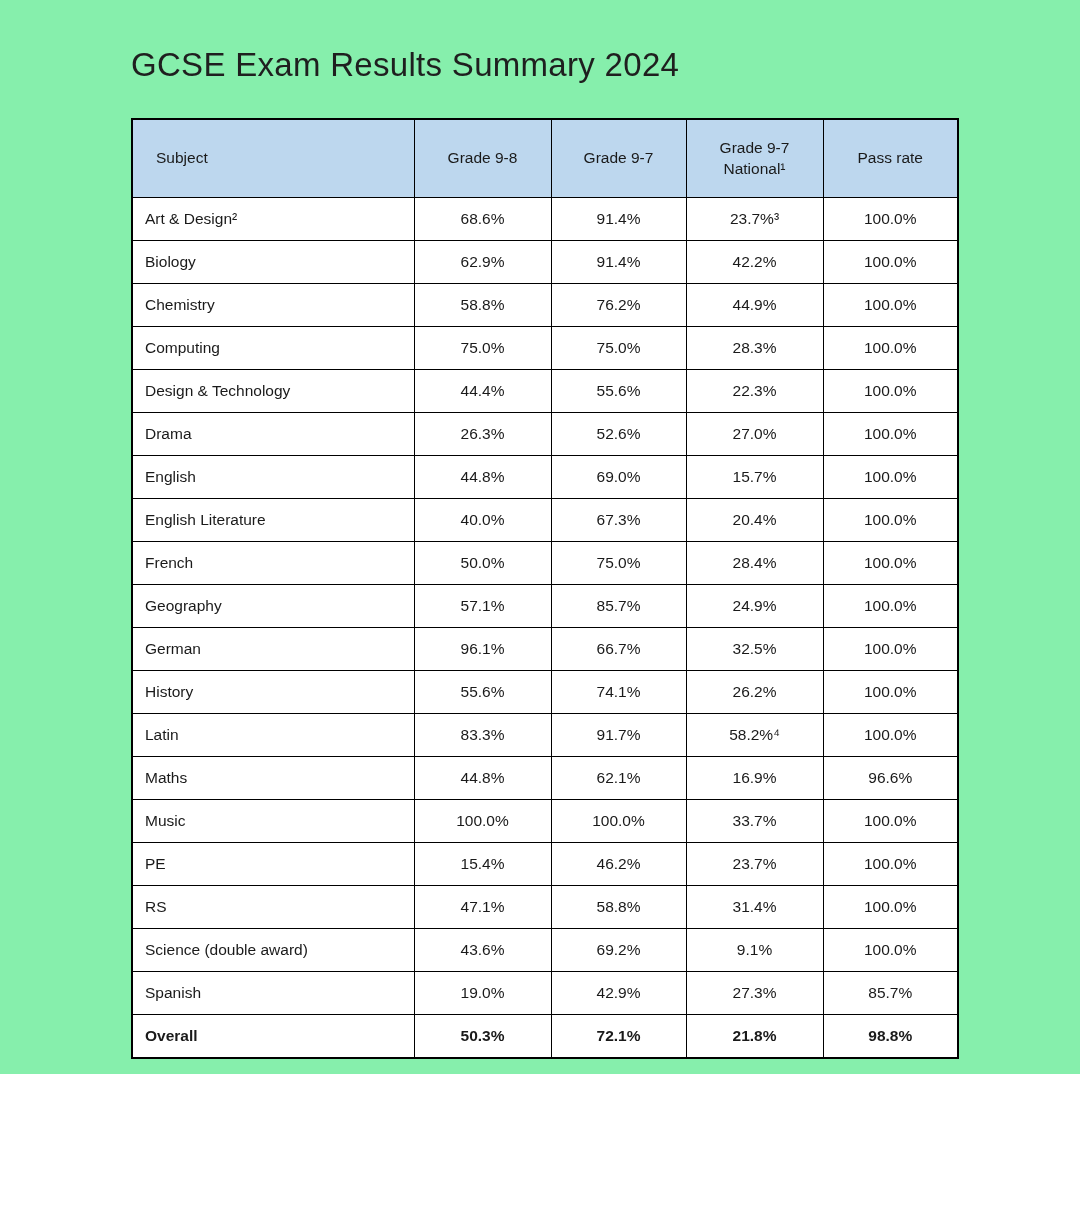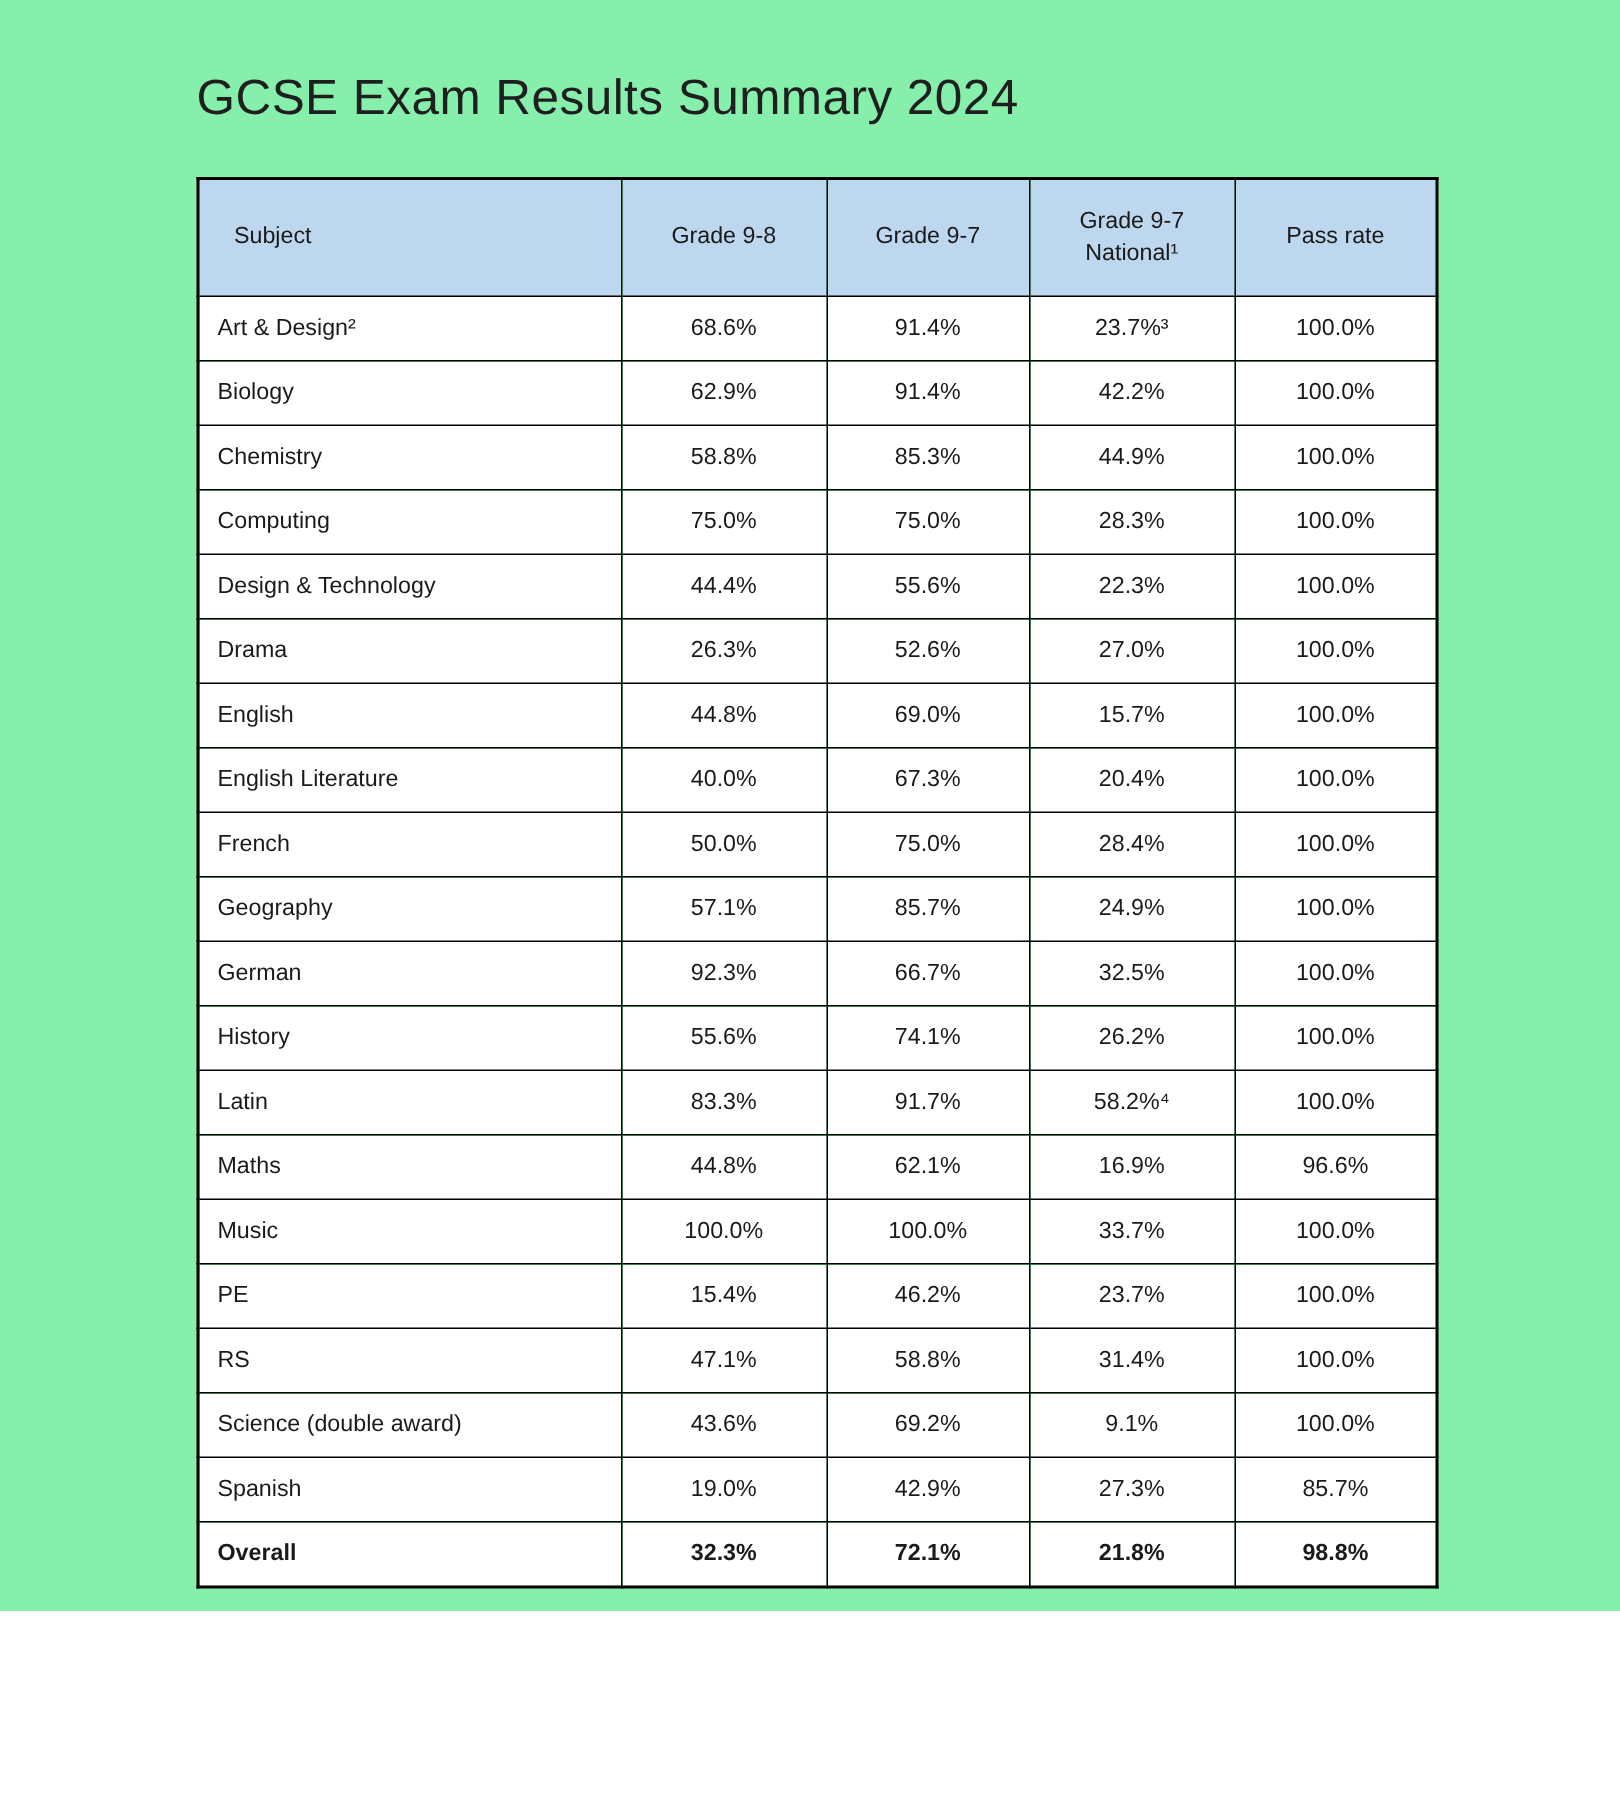--- a/index.html
+++ b/index.html
@@ -110,21 +110,21 @@
       <tr>
         <td class="subject">Biology</td>
         <td class="num">62.9%</td>
         <td class="num">91.4%</td>
         <td class="num">42.2%</td>
         <td class="num">100.0%</td>
       </tr>
       <tr>
         <td class="subject">Chemistry</td>
         <td class="num">58.8%</td>
-        <td class="num">85.3%</td>
+        <td class="num">76.2%</td>
         <td class="num">44.9%</td>
         <td class="num">100.0%</td>
       </tr>
       <tr>
         <td class="subject">Computing</td>
         <td class="num">75.0%</td>
         <td class="num">75.0%</td>
         <td class="num">28.3%</td>
         <td class="num">100.0%</td>
       </tr>
@@ -165,21 +165,21 @@
       </tr>
       <tr>
         <td class="subject">Geography</td>
         <td class="num">57.1%</td>
         <td class="num">85.7%</td>
         <td class="num">24.9%</td>
         <td class="num">100.0%</td>
       </tr>
       <tr>
         <td class="subject">German</td>
-        <td class="num">92.3%</td>
+        <td class="num">96.1%</td>
         <td class="num">66.7%</td>
         <td class="num">32.5%</td>
         <td class="num">100.0%</td>
       </tr>
       <tr>
         <td class="subject">History</td>
         <td class="num">55.6%</td>
         <td class="num">74.1%</td>
         <td class="num">26.2%</td>
         <td class="num">100.0%</td>
@@ -228,20 +228,20 @@
       </tr>
       <tr>
         <td class="subject">Spanish</td>
         <td class="num">19.0%</td>
         <td class="num">42.9%</td>
         <td class="num">27.3%</td>
         <td class="num">85.7%</td>
       </tr>
       <tr class="overall">
         <td class="subject">Overall</td>
-        <td class="num">32.3%</td>
+        <td class="num">50.3%</td>
         <td class="num">72.1%</td>
         <td class="num">21.8%</td>
         <td class="num">98.8%</td>
       </tr>
     </tbody>
   </table>
 </div>
 
 </body></html>

